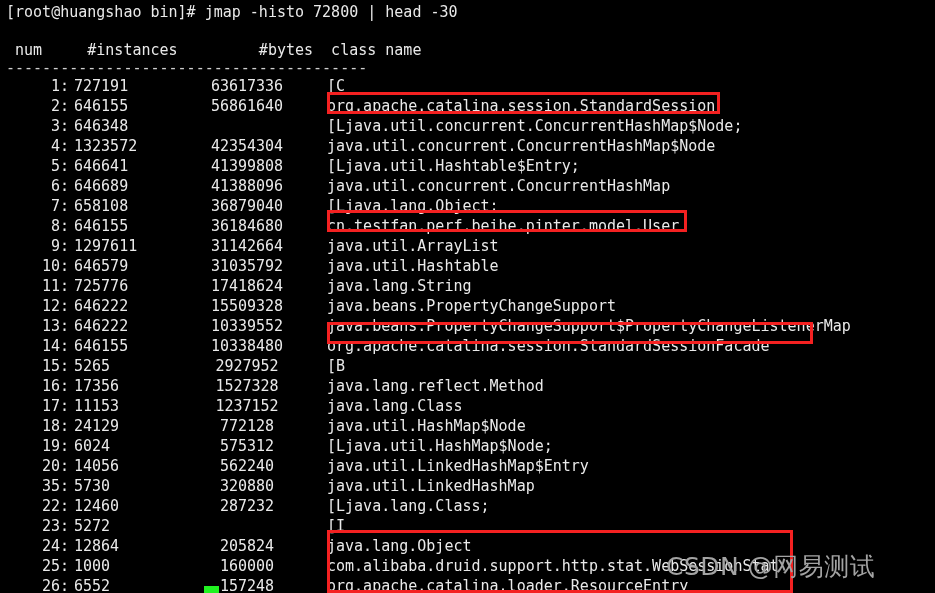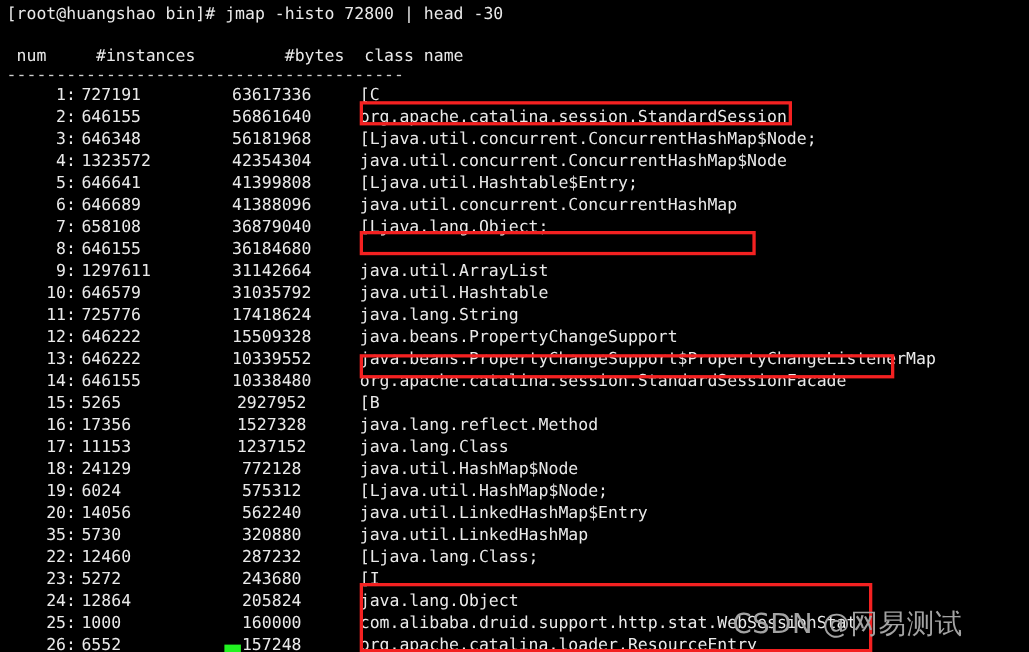--- a/index.html
+++ b/index.html
@@ -136,41 +136,41 @@
 
   <div class="line prompt-line">[root@huangshao bin]# jmap -histo 72800 | head -30</div>
 
   <div class="line header-line"> num     #instances         #bytes  class name</div>
 
   <div class="line rule-line">----------------------------------------</div>
 
   <div id="rows">
       <div class="row"><span class="col-num">1</span><span class="col-colon">:</span><span class="col-instances">727191</span><span class="col-bytes">63617336</span><span class="col-class">[C</span></div>
       <div class="row"><span class="col-num">2</span><span class="col-colon">:</span><span class="col-instances">646155</span><span class="col-bytes">56861640</span><span class="col-class">org.apache.catalina.session.StandardSession</span></div>
-      <div class="row"><span class="col-num">3</span><span class="col-colon">:</span><span class="col-instances">646348</span><span class="col-bytes">56181968</span><span class="col-class">[Ljava.util.concurrent.ConcurrentHashMap$Node;</span></div>
+      <div class="row"><span class="col-num">3</span><span class="col-colon">:</span><span class="col-instances">646348</span><span class="col-class">[Ljava.util.concurrent.ConcurrentHashMap$Node;</span></div>
       <div class="row"><span class="col-num">4</span><span class="col-colon">:</span><span class="col-instances">1323572</span><span class="col-bytes">42354304</span><span class="col-class">java.util.concurrent.ConcurrentHashMap$Node</span></div>
       <div class="row"><span class="col-num">5</span><span class="col-colon">:</span><span class="col-instances">646641</span><span class="col-bytes">41399808</span><span class="col-class">[Ljava.util.Hashtable$Entry;</span></div>
       <div class="row"><span class="col-num">6</span><span class="col-colon">:</span><span class="col-instances">646689</span><span class="col-bytes">41388096</span><span class="col-class">java.util.concurrent.ConcurrentHashMap</span></div>
       <div class="row"><span class="col-num">7</span><span class="col-colon">:</span><span class="col-instances">658108</span><span class="col-bytes">36879040</span><span class="col-class">[Ljava.lang.Object;</span></div>
-      <div class="row"><span class="col-num">8</span><span class="col-colon">:</span><span class="col-instances">646155</span><span class="col-bytes">36184680</span></div>
+      <div class="row"><span class="col-num">8</span><span class="col-colon">:</span><span class="col-instances">646155</span><span class="col-bytes">36184680</span><span class="col-class">cn.testfan.perf.beihe.pinter.model.User</span></div>
       <div class="row"><span class="col-num">9</span><span class="col-colon">:</span><span class="col-instances">1297611</span><span class="col-bytes">31142664</span><span class="col-class">java.util.ArrayList</span></div>
       <div class="row"><span class="col-num">10</span><span class="col-colon">:</span><span class="col-instances">646579</span><span class="col-bytes">31035792</span><span class="col-class">java.util.Hashtable</span></div>
       <div class="row"><span class="col-num">11</span><span class="col-colon">:</span><span class="col-instances">725776</span><span class="col-bytes">17418624</span><span class="col-class">java.lang.String</span></div>
       <div class="row"><span class="col-num">12</span><span class="col-colon">:</span><span class="col-instances">646222</span><span class="col-bytes">15509328</span><span class="col-class">java.beans.PropertyChangeSupport</span></div>
       <div class="row"><span class="col-num">13</span><span class="col-colon">:</span><span class="col-instances">646222</span><span class="col-bytes">10339552</span><span class="col-class">java.beans.PropertyChangeSupport$PropertyChangeListenerMap</span></div>
       <div class="row"><span class="col-num">14</span><span class="col-colon">:</span><span class="col-instances">646155</span><span class="col-bytes">10338480</span><span class="col-class">org.apache.catalina.session.StandardSessionFacade</span></div>
       <div class="row"><span class="col-num">15</span><span class="col-colon">:</span><span class="col-instances">5265</span><span class="col-bytes">2927952</span><span class="col-class">[B</span></div>
       <div class="row"><span class="col-num">16</span><span class="col-colon">:</span><span class="col-instances">17356</span><span class="col-bytes">1527328</span><span class="col-class">java.lang.reflect.Method</span></div>
       <div class="row"><span class="col-num">17</span><span class="col-colon">:</span><span class="col-instances">11153</span><span class="col-bytes">1237152</span><span class="col-class">java.lang.Class</span></div>
       <div class="row"><span class="col-num">18</span><span class="col-colon">:</span><span class="col-instances">24129</span><span class="col-bytes">772128</span><span class="col-class">java.util.HashMap$Node</span></div>
       <div class="row"><span class="col-num">19</span><span class="col-colon">:</span><span class="col-instances">6024</span><span class="col-bytes">575312</span><span class="col-class">[Ljava.util.HashMap$Node;</span></div>
       <div class="row"><span class="col-num">20</span><span class="col-colon">:</span><span class="col-instances">14056</span><span class="col-bytes">562240</span><span class="col-class">java.util.LinkedHashMap$Entry</span></div>
       <div class="row"><span class="col-num">35</span><span class="col-colon">:</span><span class="col-instances">5730</span><span class="col-bytes">320880</span><span class="col-class">java.util.LinkedHashMap</span></div>
       <div class="row"><span class="col-num">22</span><span class="col-colon">:</span><span class="col-instances">12460</span><span class="col-bytes">287232</span><span class="col-class">[Ljava.lang.Class;</span></div>
-      <div class="row"><span class="col-num">23</span><span class="col-colon">:</span><span class="col-instances">5272</span><span class="col-bytes">243680</span><span class="col-class">[I</span></div>
+      <div class="row"><span class="col-num">23</span><span class="col-colon">:</span><span class="col-instances">5272</span><span class="col-class">[I</span></div>
       <div class="row"><span class="col-num">24</span><span class="col-colon">:</span><span class="col-instances">12864</span><span class="col-bytes">205824</span><span class="col-class">java.lang.Object</span></div>
       <div class="row"><span class="col-num">25</span><span class="col-colon">:</span><span class="col-instances">1000</span><span class="col-bytes">160000</span><span class="col-class">com.alibaba.druid.support.http.stat.WebSessionStat</span></div>
       <div class="row"><span class="col-num">26</span><span class="col-colon">:</span><span class="col-instances">6552</span><span class="col-bytes">157248</span><span class="col-class">org.apache.catalina.loader.ResourceEntry</span></div>
     </div>
 
   <div id="annotation-layer">
       <div class="redbox" style="left: 327px; top: 92px; width: 393px; height: 22px; border-color: rgb(244, 33, 33);"></div>
       <div class="redbox" style="left: 327px; top: 210px; width: 360px; height: 22px; border-color: rgb(244, 33, 33);"></div>
       <div class="redbox" style="left: 327px; top: 322px; width: 486px; height: 22px; border-color: rgb(244, 33, 33);"></div>
       <div class="redbox" style="left: 327px; top: 530px; width: 466px; height: 63px; border-color: rgb(244, 33, 33);"></div>

